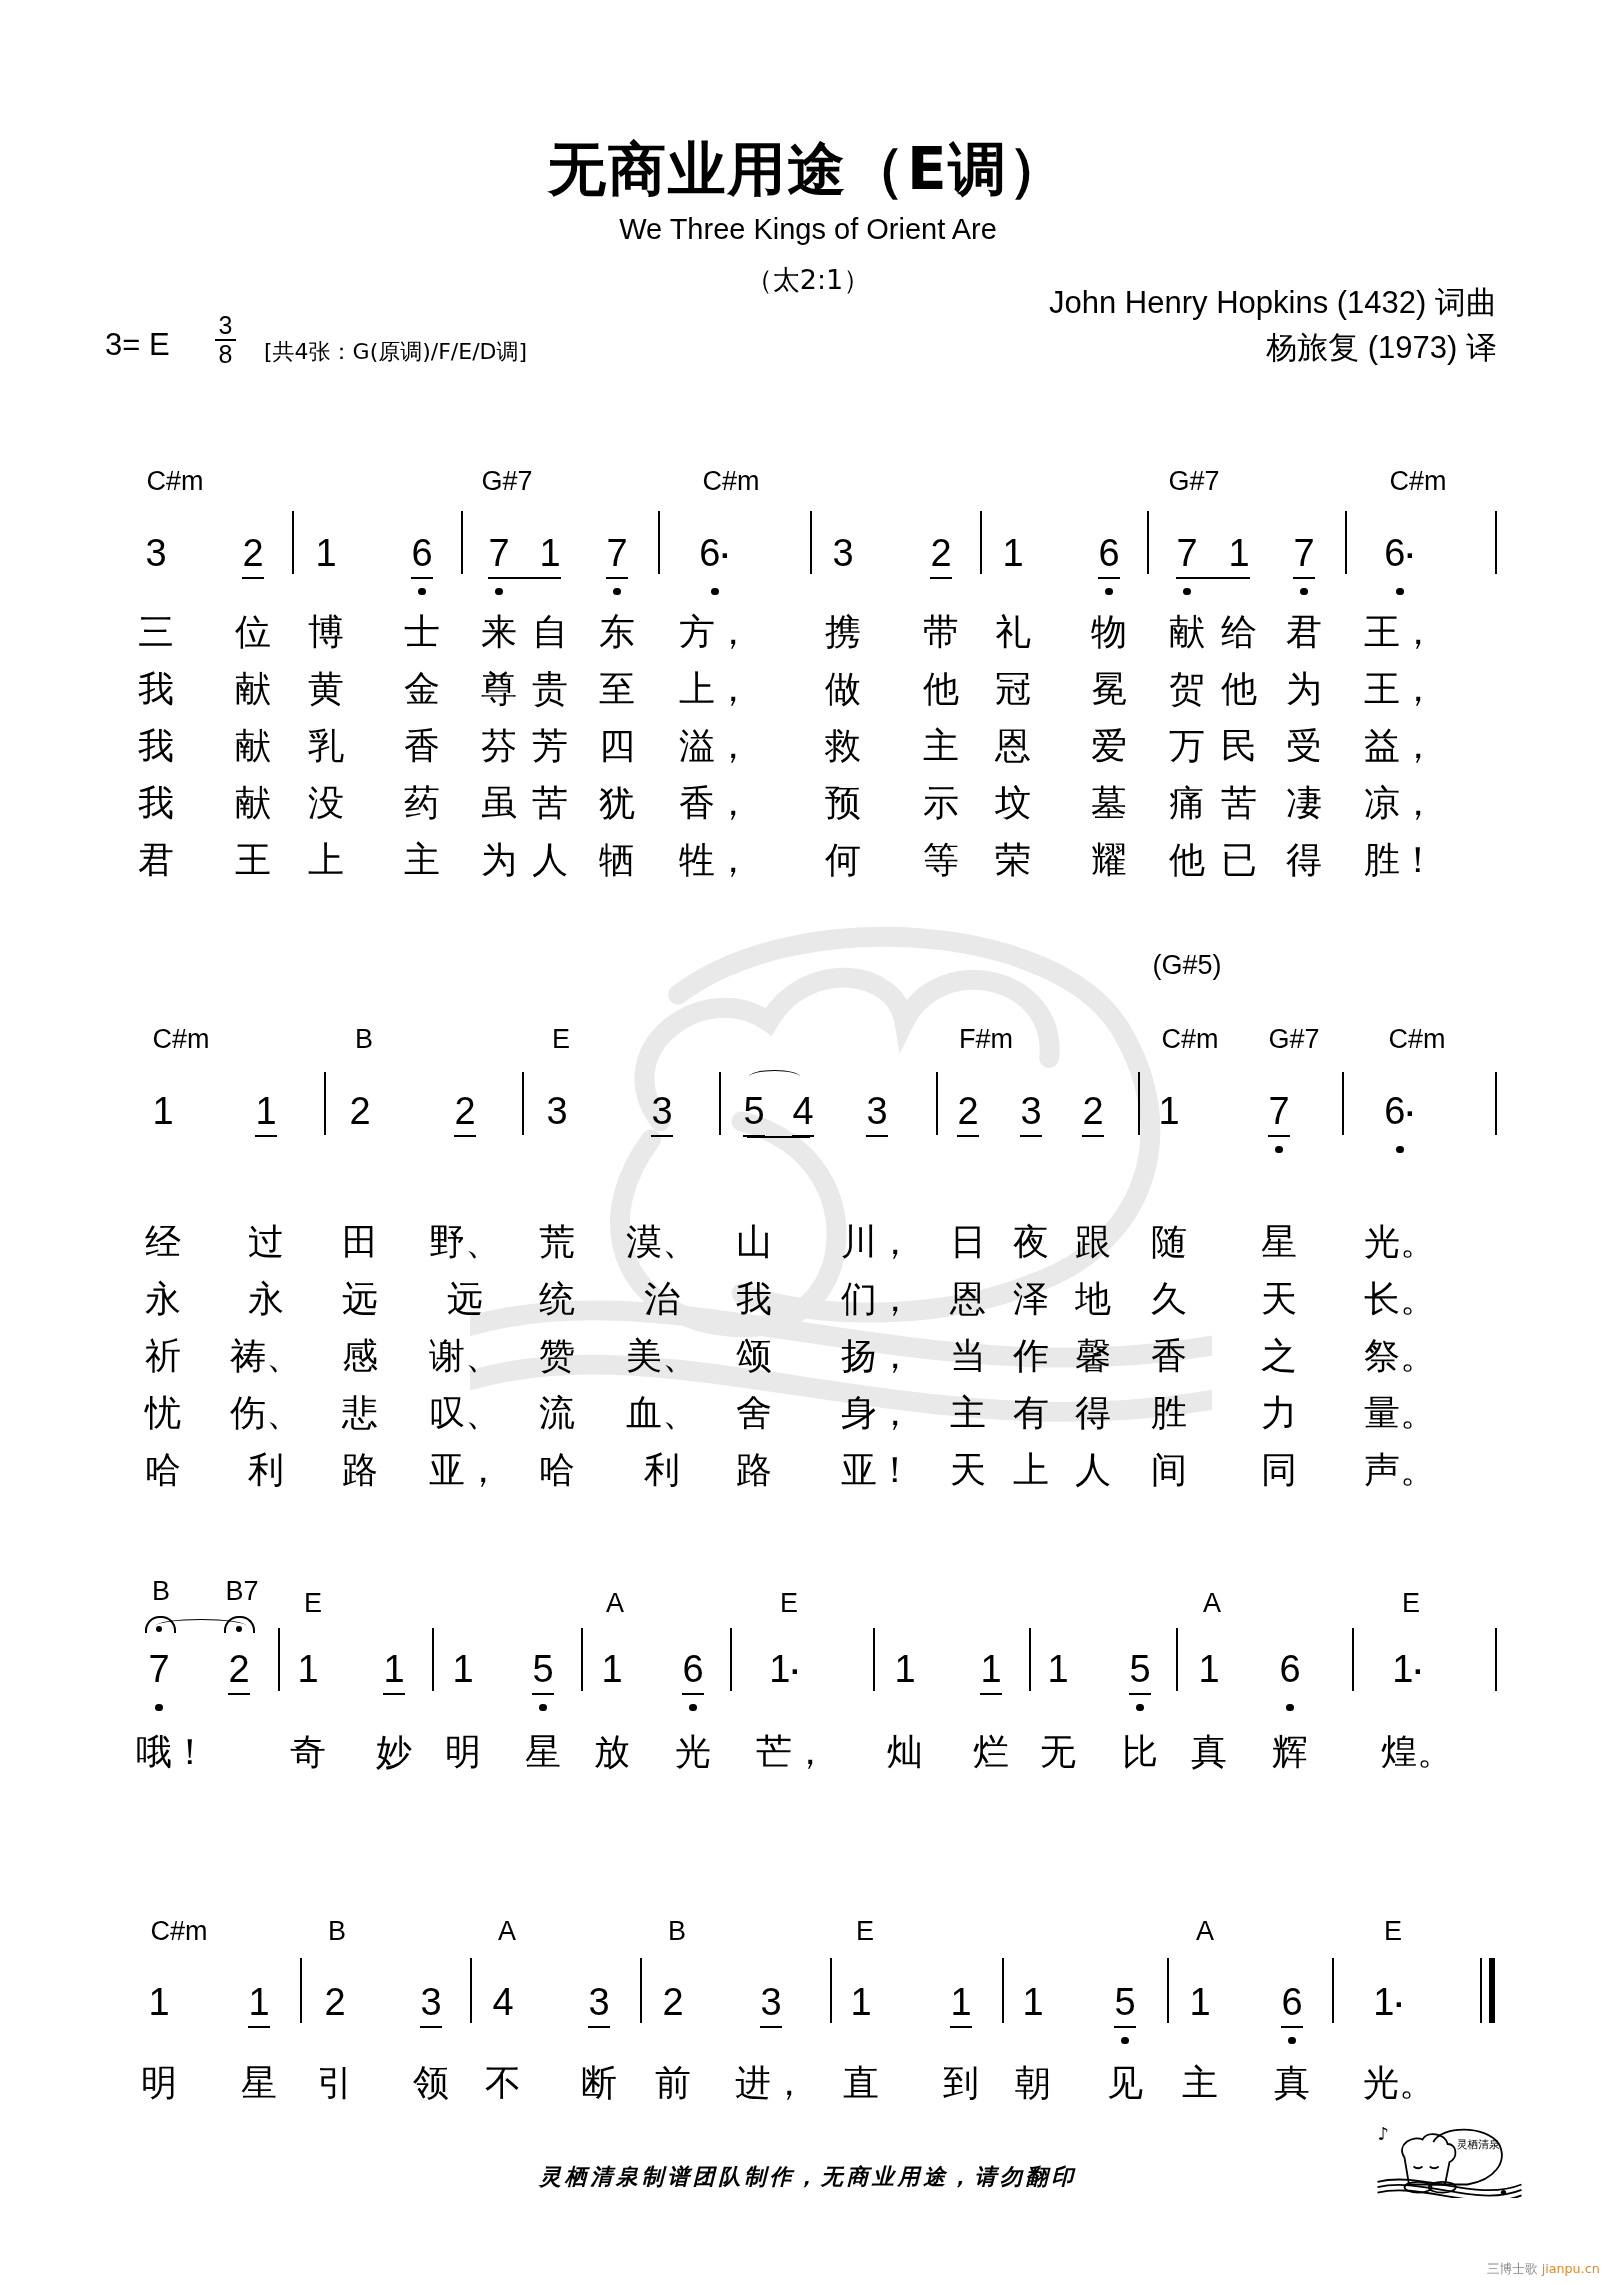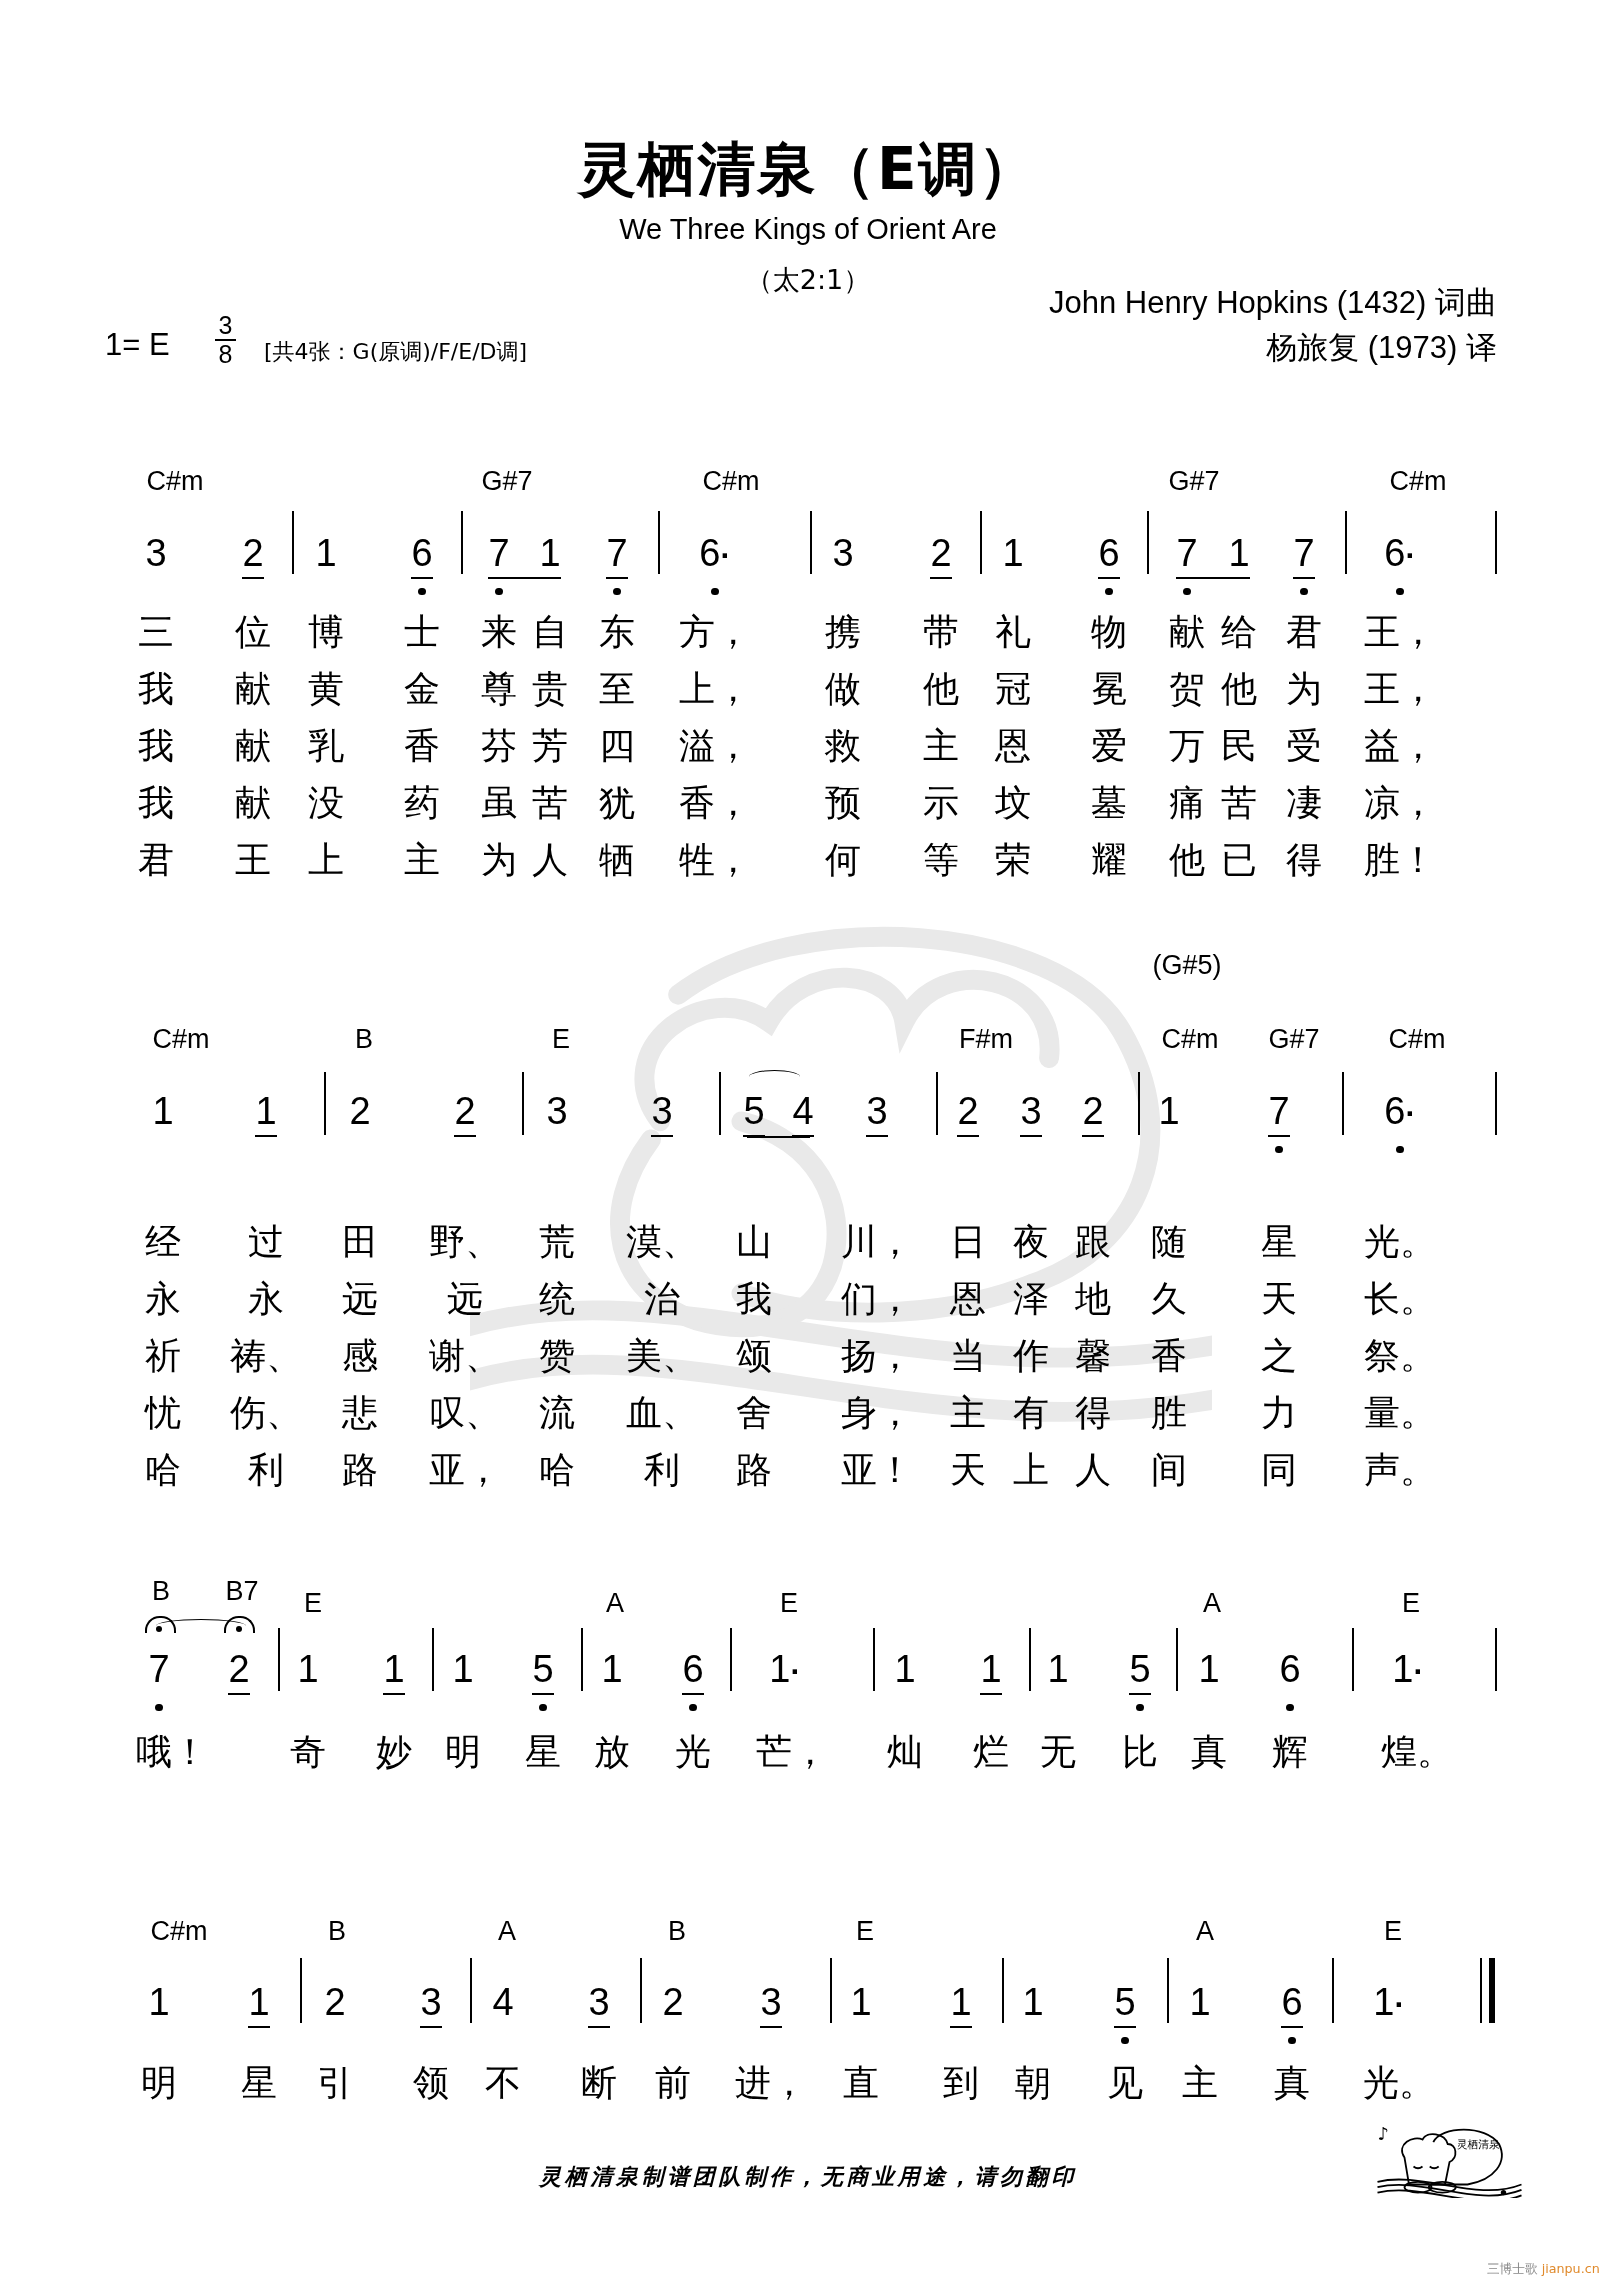--- a/index.html
+++ b/index.html
@@ -36,26 +36,26 @@
 <svg class="abs" style="left:470px;top:868px;" width="742" height="561" viewBox="0 0 820 620">
   <g fill="none" stroke="#e9e9e9" stroke-width="22" stroke-linecap="round">
     <path d="M210 280 C 150 200, 260 120, 330 170 C 370 100, 470 110, 480 170 C 520 90, 650 120, 640 210"></path>
     <path d="M230 140 C 360 40, 650 60, 720 180 C 790 300, 740 420, 620 460 C 520 500, 380 500, 300 470"></path>
     <path d="M200 300 C 140 380, 160 470, 250 500 C 320 520, 380 500, 400 440 C 420 370, 380 300, 300 280"></path>
     <path d="M-40 520 C 200 420, 500 600, 860 520"></path>
     <path d="M-40 580 C 200 480, 500 660, 860 580"></path>
   </g>
 </svg>
 
-<div class="abs title">灵栖清泉（E调）</div>
+<div class="abs title">无商业用途（E调）</div>
 <div class="abs subtitle">We Three Kings of Orient Are</div>
 <div class="abs ref">（太2:1）</div>
 <div class="abs credit" style="top:282px;">John Henry Hopkins (1432) 词曲</div>
 <div class="abs credit" style="top:327px;">杨旅复 (1973) 译</div>
-<div class="abs key">1=  E</div>
+<div class="abs key">3=  E</div>
 <div class="abs timesig">
   <div>3</div>
   <div style="height:1.8px;background:#000;margin:0 1.8px;"></div>
   <div>8</div>
 </div>
 <div class="abs keynote">[共4张：G(原调)/F/E/D调]</div>
 
 <div id="score">
     <div>
       <div class="abs chord" style="left: 175px; top: 466px;">C#m</div>

